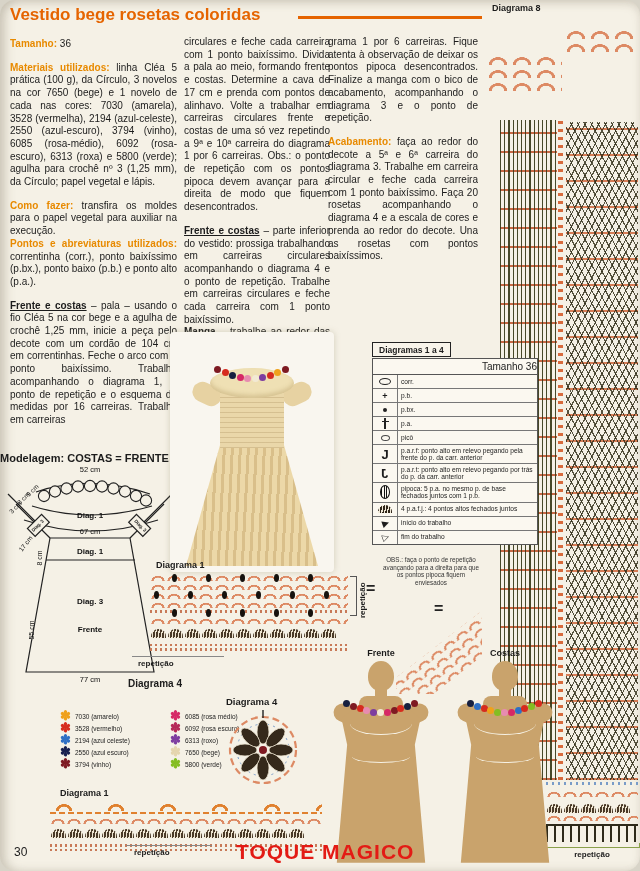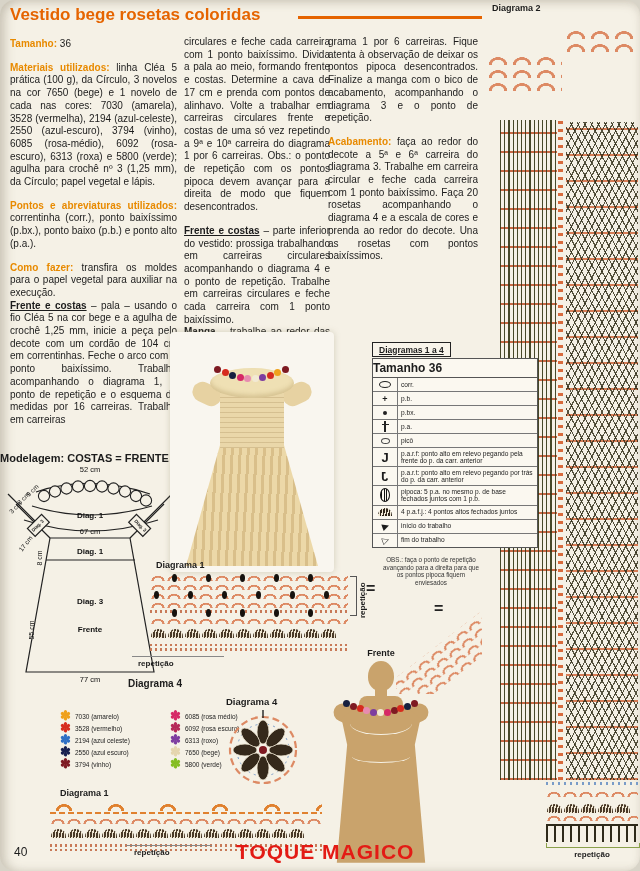--- a/index.html
+++ b/index.html
@@ -36,21 +36,21 @@
       repeating-linear-gradient(0deg, rgba(205,95,50,.8) 0 1.8px, rgba(0,0,0,0) 1.8px 26px);}
   .stitchband{background:repeating-linear-gradient(90deg,#2e2a1a 0 1.6px, rgba(0,0,0,0) 1.6px 8px);border-top:2px solid #2e2a1a;}
   .bracket-r{border-top:1.5px solid #555;border-right:1.5px solid #555;border-bottom:1.5px solid #555;}
   .bracket-u{border-left:1.5px solid #8aa04a;border-right:1.5px solid #8aa04a;border-bottom:1.5px solid #8aa04a;}
   .vtext{writing-mode:vertical-rl;transform:rotate(180deg);font-weight:bold;font-size:8px;}
   .equals{font-size:16px;font-weight:bold;color:#222;}
   .rep-underline{border-top:1.5px solid #888;}
   
   .lg-title{display:inline-block;border:1.5px solid #222;background:#f8f4ea;padding:1.5px 6px;font-size:8.5px;font-weight:bold;}
   .lg-table{background:#fbf8f0;border:1.2px solid #555;}
-  .lg-head{font-size:12px;font-weight:bold;text-align:left;border-bottom:1px solid #555;padding:2px 0;}
+  .lg-head{font-size:10px;font-weight:normal;text-align:right;border-bottom:1px solid #555;padding:2px 0;}
   .lg-row{display:flex;border-bottom:1px solid #777;align-items:center;min-height:13px;}
   .lg-row:last-child{border-bottom:none;}
   .lg-label{font-size:6.6px;line-height:7.6px;padding:1.5px 3px;flex:1;}
   .sym{display:inline-flex;align-items:center;justify-content:center;width:24px;align-self:stretch;border-right:1px solid #777;flex:0 0 24px;}
   .sym-chain::before{content:"";width:10px;height:5px;border:1.2px solid #222;border-radius:50%;}
   .sym-single-crochet::before{content:"+";font-weight:bold;font-size:9px;}
   .sym-slip-stitch::before{content:"";width:4px;height:4px;background:#222;border-radius:50%;}
   .sym-double-crochet{position:relative;}
   .sym-double-crochet::before{content:"";width:1.5px;height:11px;background:#222;}
   .sym-double-crochet::after{content:"";position:absolute;top:3.5px;width:7px;height:1.5px;background:#222;}
@@ -102,27 +102,27 @@
   .footer-num{font-size:12px;}
   .brand{font-size:21px;font-weight:bold;color:#e31b15;letter-spacing:1px;}
 </style>
 </head>
 <body>
 
 <div class="page">
 
   <div class="abs title" style="left:10px;top:5px;">Vestido bege rosetas coloridas</div>
   <div class="abs title-rule" style="left:298px;top:16px;width:184px;"></div>
-  <div class="abs small-bold" style="left:492px;top:3px;">Diagrama 2</div>
+  <div class="abs small-bold" style="left:492px;top:3px;">Diagrama 8</div>
 
   <div class="abs col" style="left:10px;top:38px;width:167px;">
     <p><span class="oh">Tamanho:</span> <span>36</span></p>
     <p><span class="oh">Materiais utilizados:</span> <span>linha Cléa 5 prática (100 g), da Círculo, 3 novelos na cor 7650 (bege) e 1 novelo de cada nas cores: 7030 (amarela), 3528 (vermelha), 2194 (azul-celeste), 2550 (azul-escuro), 3794 (vinho), 6085 (rosa-médio), 6092 (rosa-escuro), 6313 (roxa) e 5800 (verde); agulha para crochê nº 3 (1,25 mm), da Círculo; papel vegetal e lápis.</span></p>
+    <p style="margin-bottom:0;"><span class="oh">Como fazer:</span> <span>transfira os moldes para o papel vegetal para auxiliar na execução.</span></p>
     <p><span class="oh">Pontos e abreviaturas utilizados:</span> <span>correntinha (corr.), ponto baixíssimo (p.bx.), ponto baixo (p.b.) e ponto alto (p.a.).</span></p>
-    <p style="margin-bottom:0;"><span class="oh">Como fazer:</span> <span>transfira os moldes para o papel vegetal para auxiliar na execução.</span></p>
     <p><span class="bh">Frente e costas</span> <span>– pala – usando o fio Cléa 5 na cor bege e a agulha de crochê 1,25 mm, inicie a peça pelo decote com um cordão de 104 cm em correntinhas. Feche o arco com 1 ponto baixíssimo. Trabalhe acompanhando o diagrama 1, o ponto de repetição e o esquema de medidas por 16 carreiras. Trabalhe em carreiras</span></p>
   </div>
 
   <div class="abs col" style="left:184px;top:36px;width:146px;height:296px;overflow:hidden;">
     <p><span>circulares e feche cada carreira com 1 ponto baixíssimo. Divida a pala ao meio, formando frente e costas. Determine a cava de 17 cm e prenda com pontos de alinhavo. Volte a trabalhar em carreiras circulares frente e costas de uma só vez repetindo a 9ª e 10ª carreira do diagrama 1 por 6 carreiras. Obs.: o ponto de repetição com os pontos pipoca devem avançar para a direita de modo que fiquem desencontrados.</span></p>
     <p style="margin-bottom:0;"><span class="bh">Frente e costas</span> <span>– parte inferior do vestido: prossiga trabalhando em carreiras circulares acompanhando o diagrama 4 e o ponto de repetição. Trabalhe em carreiras circulares e feche cada carreira com 1 ponto baixíssimo.</span></p>
     <p><span class="bh">Manga</span> <span>– trabalhe ao redor das cavas em carreiras circulares a 9ª e 10ª carreira do dia-</span></p>
   </div>
 
   <div class="abs col" style="left:328px;top:36px;width:150px;height:304px;overflow:hidden;">
@@ -254,21 +254,21 @@
   <div class="abs equals" style="left:434px;top:600px;">=</div>
   <div class="abs diag-clip" style="left:396px;top:548px;width:86px;height:146px;">
     <div class="diag-band" style="left:-8px;top:136px;width:190px;">
       <div class="sc-row"></div>
         <div class="sc-row"></div>
         <div class="sc-row"></div>
         <div class="sc-row"></div>
     </div>
   </div>
 
-  <div class="abs lg-title" style="left:372px;top:342px;text-decoration:underline;">Diagramas 1 a 4</div>
+  <div class="abs lg-title" style="left:372px;top:342px;">Diagramas 1 a 4</div>
   <div class="abs lg-table" style="left:372px;top:358px;width:164px;">
     <div class="lg-head">Tamanho 36</div>
     <div>
         <div class="lg-row">
           <span class="sym sym-chain"></span>
           <div class="lg-label">corr.</div>
         </div>
         <div class="lg-row">
           <span class="sym sym-single-crochet"></span>
           <div class="lg-label">p.b.</div>
@@ -407,17 +407,41 @@
         <b style="left: 20.4px; top: 9.28115px; background: rgb(231, 140, 176);"></b>
         <b style="left: 27.2px; top: 10.5595px; background: rgb(125, 61, 160);"></b>
         <b style="left: 34px; top: 11px; background: rgb(242, 233, 212);"></b>
         <b style="left: 40.8px; top: 10.5595px; background: rgb(214, 40, 102);"></b>
         <b style="left: 47.6px; top: 9.28115px; background: rgb(126, 26, 34);"></b>
         <b style="left: 54.4px; top: 7.29007px; background: rgb(214, 43, 30);"></b>
         <b style="left: 61.2px; top: 4.78115px; background: rgb(23, 32, 63);"></b>
         <b style="left: 68px; top: 2px; background: rgb(126, 26, 34);"></b>
       </div>
   </div>
-
-  <div class="abs footer-num" style="left:14px;top:845px;">40</div>
+  <div class="abs fig" style="left:450px;top:648px;">
+    <div class="fig-label">Costas</div>
+    <div class="head tan"></div>
+    <div class="neck tan"></div>
+    <div class="shoulders tan"></div>
+    <div class="sleeve l tan"></div>
+    <div class="sleeve r tan"></div>
+    <div class="gown tan"></div>
+    <div class="seam yoke"></div>
+    <div class="seam waist"></div>
+    <div class="dots" style="left:17px;top:50px;width:76px;height:22px;">
+        <b style="left: 0px; top: 2px; background: rgb(23, 32, 63);"></b>
+        <b style="left: 6.8px; top: 4.78115px; background: rgb(46, 111, 196);"></b>
+        <b style="left: 13.6px; top: 7.29007px; background: rgb(214, 43, 30);"></b>
+        <b style="left: 20.4px; top: 9.28115px; background: rgb(239, 161, 27);"></b>
+        <b style="left: 27.2px; top: 10.5595px; background: rgb(132, 189, 34);"></b>
+        <b style="left: 34px; top: 11px; background: rgb(231, 140, 176);"></b>
+        <b style="left: 40.8px; top: 10.5595px; background: rgb(214, 40, 102);"></b>
+        <b style="left: 47.6px; top: 9.28115px; background: rgb(46, 111, 196);"></b>
+        <b style="left: 54.4px; top: 7.29007px; background: rgb(214, 43, 30);"></b>
+        <b style="left: 61.2px; top: 4.78115px; background: rgb(132, 189, 34);"></b>
+        <b style="left: 68px; top: 2px; background: rgb(214, 43, 30);"></b>
+      </div>
+  </div>
+
+  <div class="abs footer-num" style="left:14px;top:845px;">30</div>
   <div class="abs brand" style="left:236px;top:840px;text-align:center;">TOQUE MAGICO</div>
 
 </div>
 
 </body></html>

